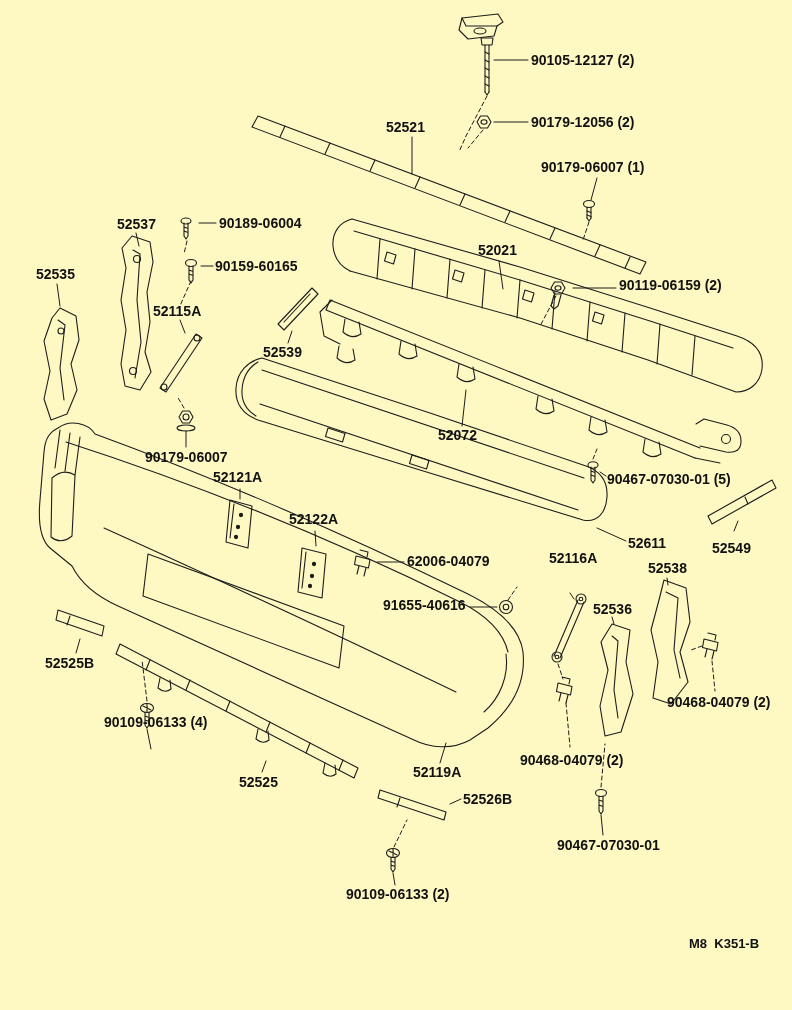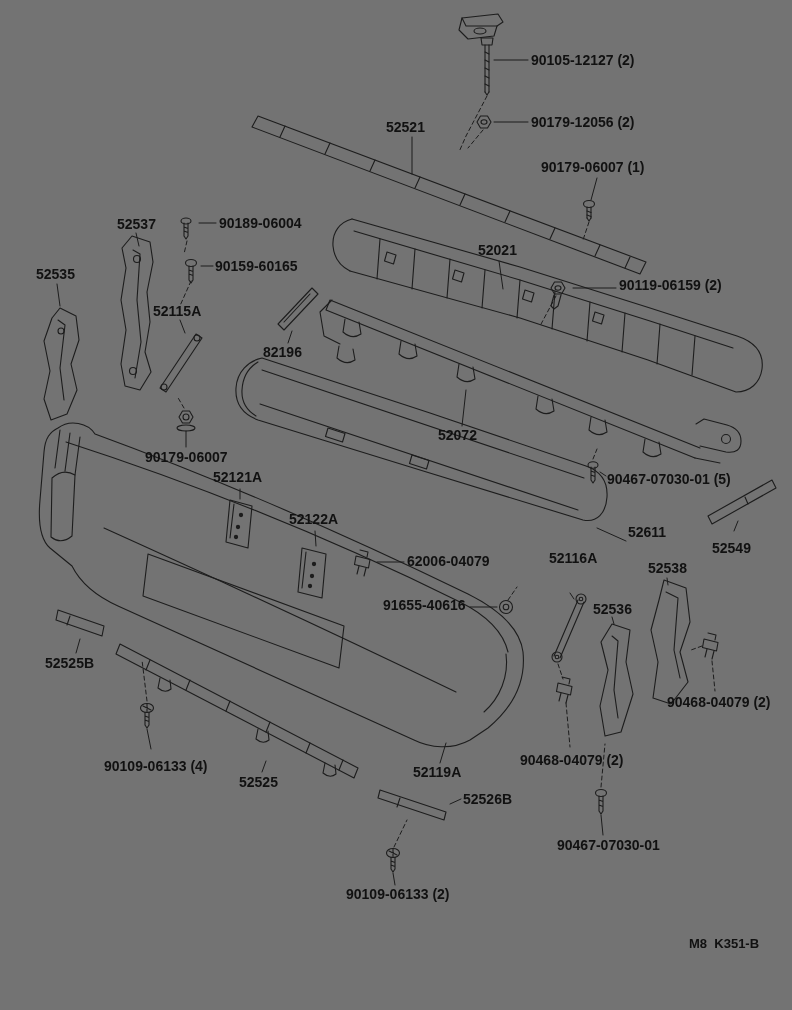--- a/index.html
+++ b/index.html
@@ -1,19 +1,19 @@
 <!DOCTYPE html>
 <html><head>
 <meta charset="utf-8">
 <style>
   html,body{margin:0;padding:0;background:#ffffff;}
   .page{
     position:relative;
     width:792px;height:1010px;
-    background:#737373;
+    background:#fef9c3;
     overflow:hidden;
     font-family:"Liberation Sans", sans-serif;
   }
   svg.art{position:absolute;left:0;top:0;}
   .lbl{
     position:absolute;
     font:700 14px/16px "Liberation Sans", sans-serif;
     color:#111;
     white-space:pre;
     letter-spacing:0px;
@@ -306,36 +306,36 @@
   <div class="lbl" style="left:531px;top:114px">90179-12056 (2)</div>
   <div class="lbl" style="left:541px;top:159px">90179-06007 (1)</div>
   <div class="lbl" style="left:386px;top:119px">52521</div>
   <div class="lbl" style="left:117px;top:216px">52537</div>
   <div class="lbl" style="left:219px;top:215px">90189-06004</div>
   <div class="lbl" style="left:215px;top:258px">90159-60165</div>
   <div class="lbl" style="left:36px;top:266px">52535</div>
   <div class="lbl" style="left:478px;top:242px">52021</div>
   <div class="lbl" style="left:619px;top:277px">90119-06159 (2)</div>
   <div class="lbl" style="left:153px;top:303px">52115A</div>
-  <div class="lbl" style="left:263px;top:344px">82196</div>
+  <div class="lbl" style="left:263px;top:344px">52539</div>
   <div class="lbl" style="left:438px;top:427px">52072</div>
   <div class="lbl" style="left:145px;top:449px">90179-06007</div>
   <div class="lbl" style="left:213px;top:469px">52121A</div>
   <div class="lbl" style="left:607px;top:471px">90467-07030-01 (5)</div>
   <div class="lbl" style="left:289px;top:511px">52122A</div>
-  <div class="lbl" style="left:628px;top:524px">52611</div>
+  <div class="lbl" style="left:628px;top:535px">52611</div>
   <div class="lbl" style="left:712px;top:540px">52549</div>
   <div class="lbl" style="left:407px;top:553px">62006-04079</div>
   <div class="lbl" style="left:549px;top:550px">52116A</div>
   <div class="lbl" style="left:648px;top:560px">52538</div>
   <div class="lbl" style="left:383px;top:597px">91655-40616</div>
   <div class="lbl" style="left:593px;top:601px">52536</div>
   <div class="lbl" style="left:45px;top:655px">52525B</div>
   <div class="lbl" style="left:667px;top:694px">90468-04079 (2)</div>
-  <div class="lbl" style="left:104px;top:758px">90109-06133 (4)</div>
+  <div class="lbl" style="left:104px;top:714px">90109-06133 (4)</div>
   <div class="lbl" style="left:239px;top:774px">52525</div>
   <div class="lbl" style="left:413px;top:764px">52119A</div>
   <div class="lbl" style="left:520px;top:752px">90468-04079 (2)</div>
   <div class="lbl" style="left:463px;top:791px">52526B</div>
   <div class="lbl" style="left:557px;top:837px">90467-07030-01</div>
   <div class="lbl" style="left:346px;top:886px">90109-06133 (2)</div>
 
   <div class="lbl footer-code" style="left:689px;top:936px">M8  K351-B</div>
 
 </div>

